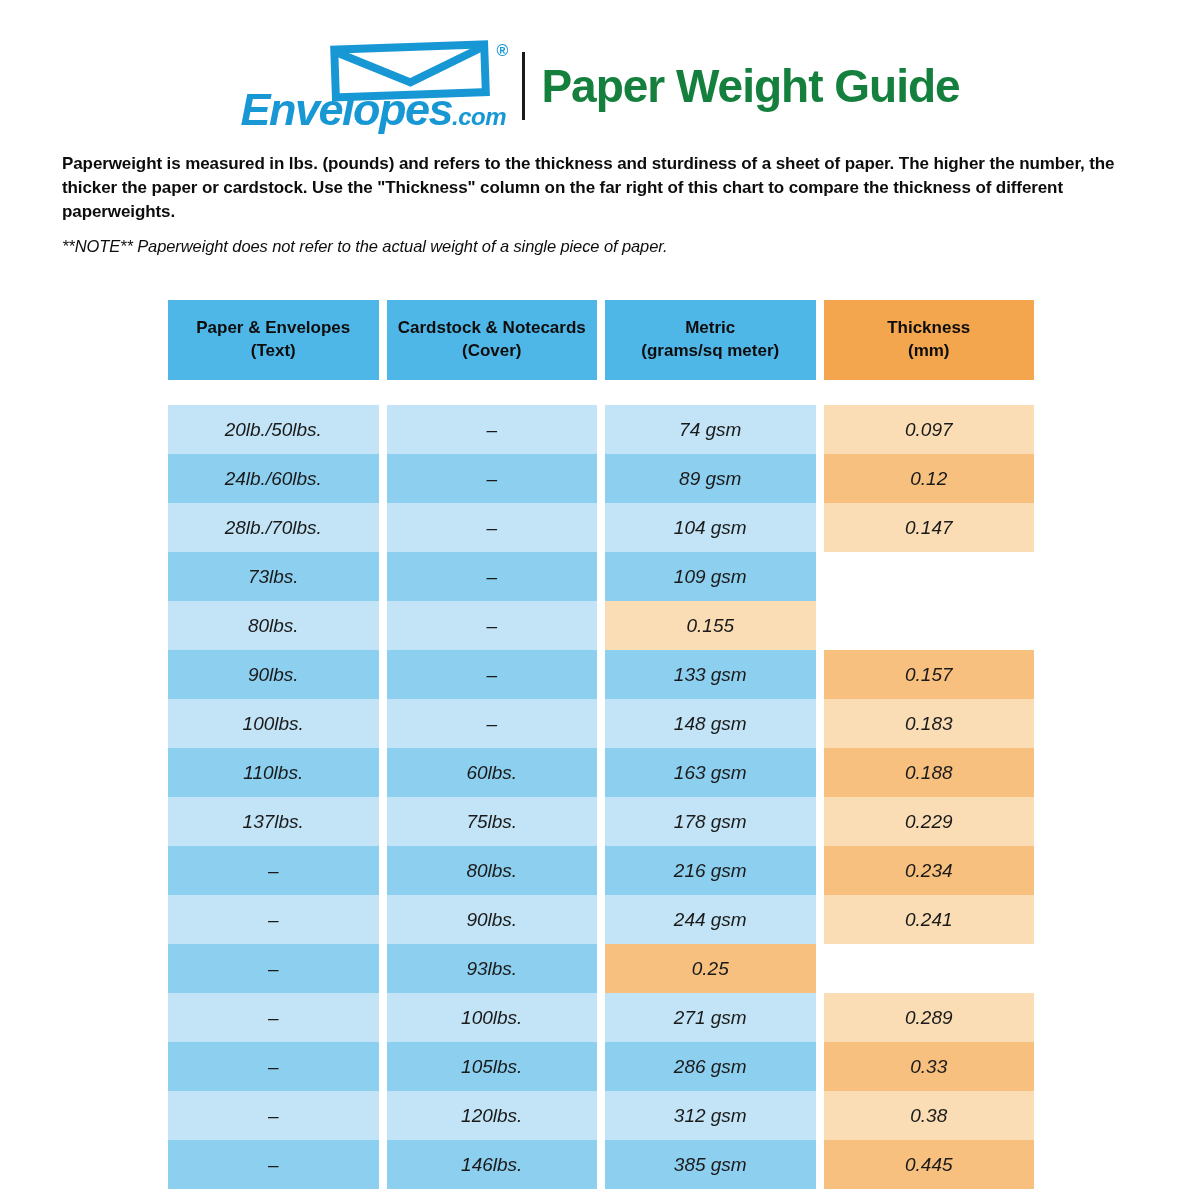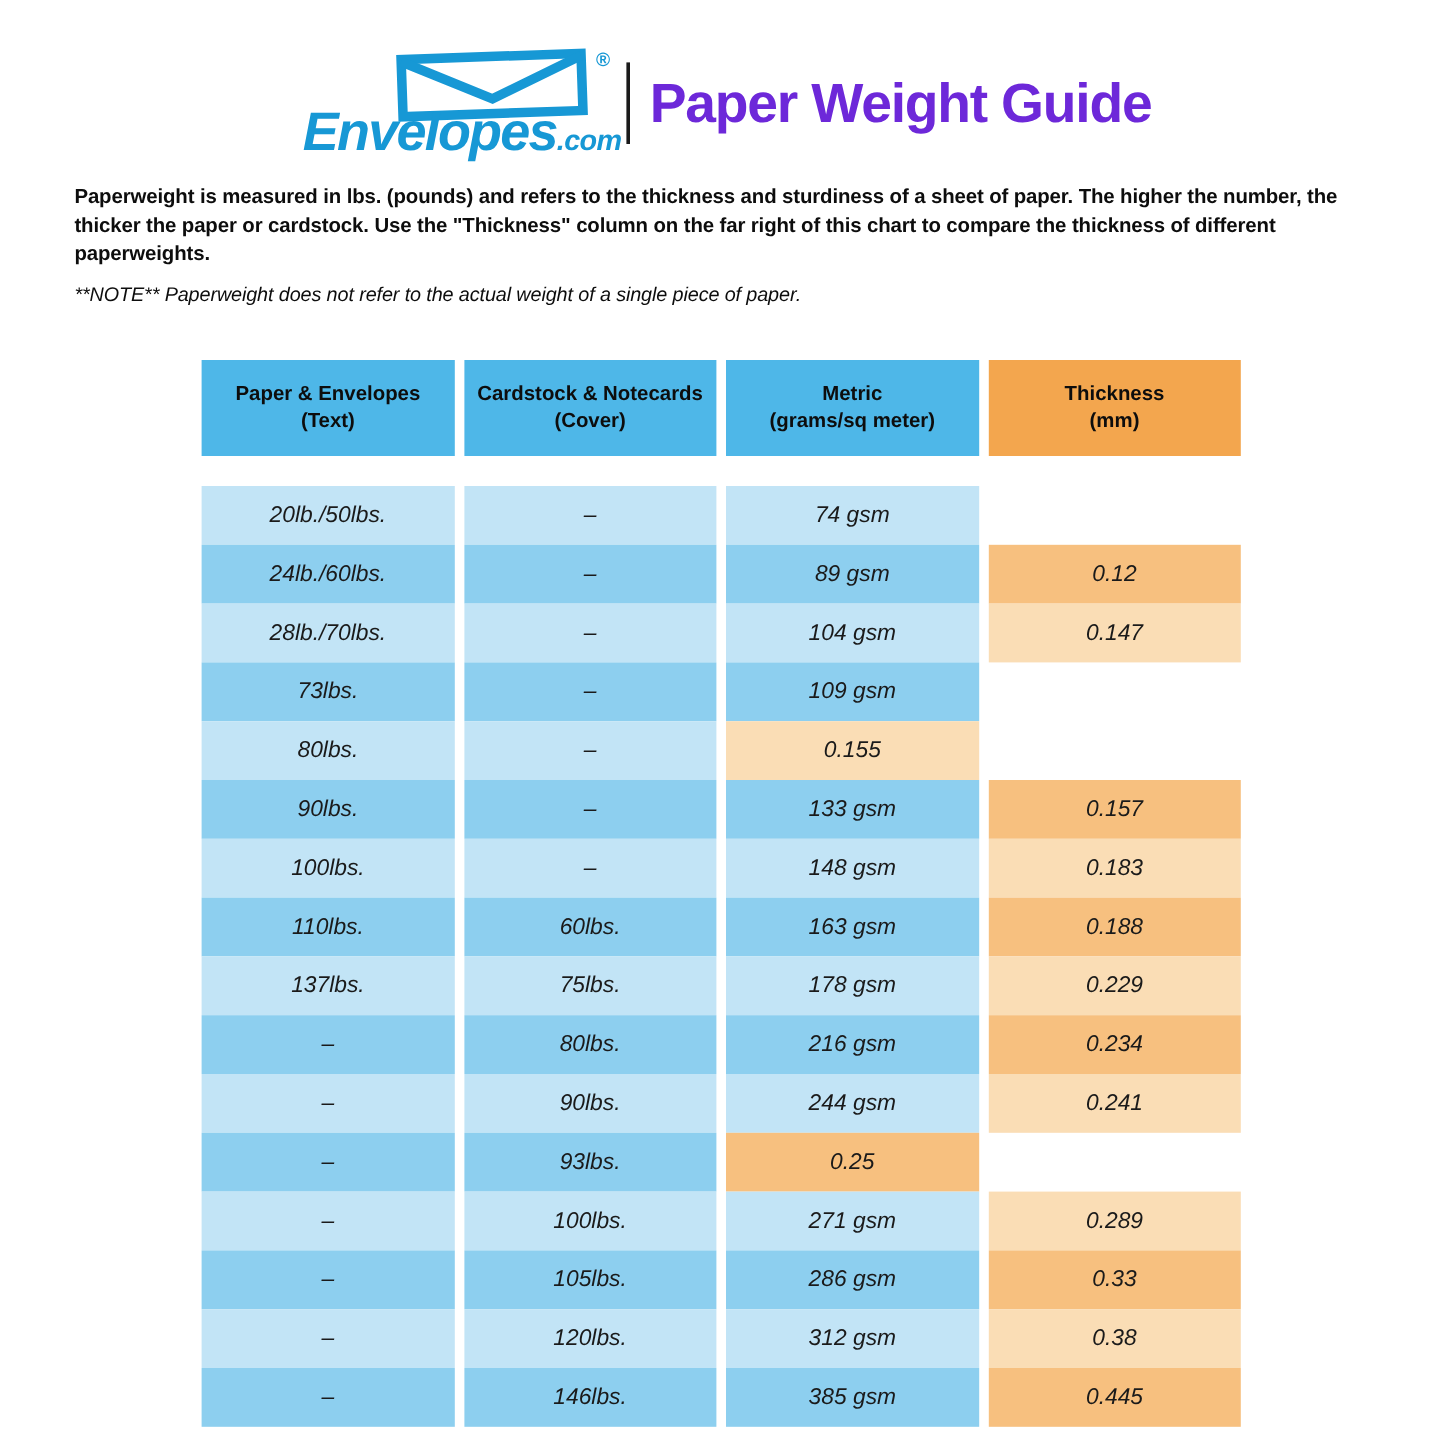--- a/index.html
+++ b/index.html
@@ -35,21 +35,21 @@
   .logo-reg {
     position: absolute;
     right: 0;
     top: 2px;
     font-size: 16px;
     font-weight: bold;
     color: var(--brand-blue, #1798D5);
   }
   .logo-text {
     position: absolute;
-    left: 12px;
+    left: 0;
     bottom: 0;
     white-space: nowrap;
     color: var(--brand-blue, #1798D5);
     font-style: italic;
     font-weight: bold;
     font-size: 45px;
     letter-spacing: -1.5px;
     line-height: 1;
   }
   .logo-text .suffix {
@@ -60,21 +60,21 @@
     width: 3px;
     height: 68px;
     background: #1a1a1a;
     margin: 0 16px 0 14px;
     flex: 0 0 auto;
   }
   .page-title {
     font-size: 46px;
     font-weight: bold;
     letter-spacing: -1px;
-    color: #6d28d9;
+    color: #15803d;
     white-space: nowrap;
   }
 
   
   .intro {
     margin: 18px 62px 0 62px;
     font-size: 17px;
     line-height: 1.42;
     color: #0d0d0d;
     letter-spacing: -0.1px;
@@ -165,20 +165,21 @@
         <div class="th orange">
           <div>Thickness</div>
           <div>(mm)</div>
         </div>
       </div>
     <div class="tbody">
         <div class="tr">
           <div class="td blue-light">20lb./50lbs.</div>
           <div class="td blue-light">–</div>
           <div class="td blue-light">74 gsm</div>
+          <div class="td orange-light">0.097</div>
         </div>
         <div class="tr">
           <div class="td blue-dark">24lb./60lbs.</div>
           <div class="td blue-dark">–</div>
           <div class="td blue-dark">89 gsm</div>
           <div class="td orange-dark">0.12</div>
         </div>
         <div class="tr">
           <div class="td blue-light">28lb./70lbs.</div>
           <div class="td blue-light">–</div>

